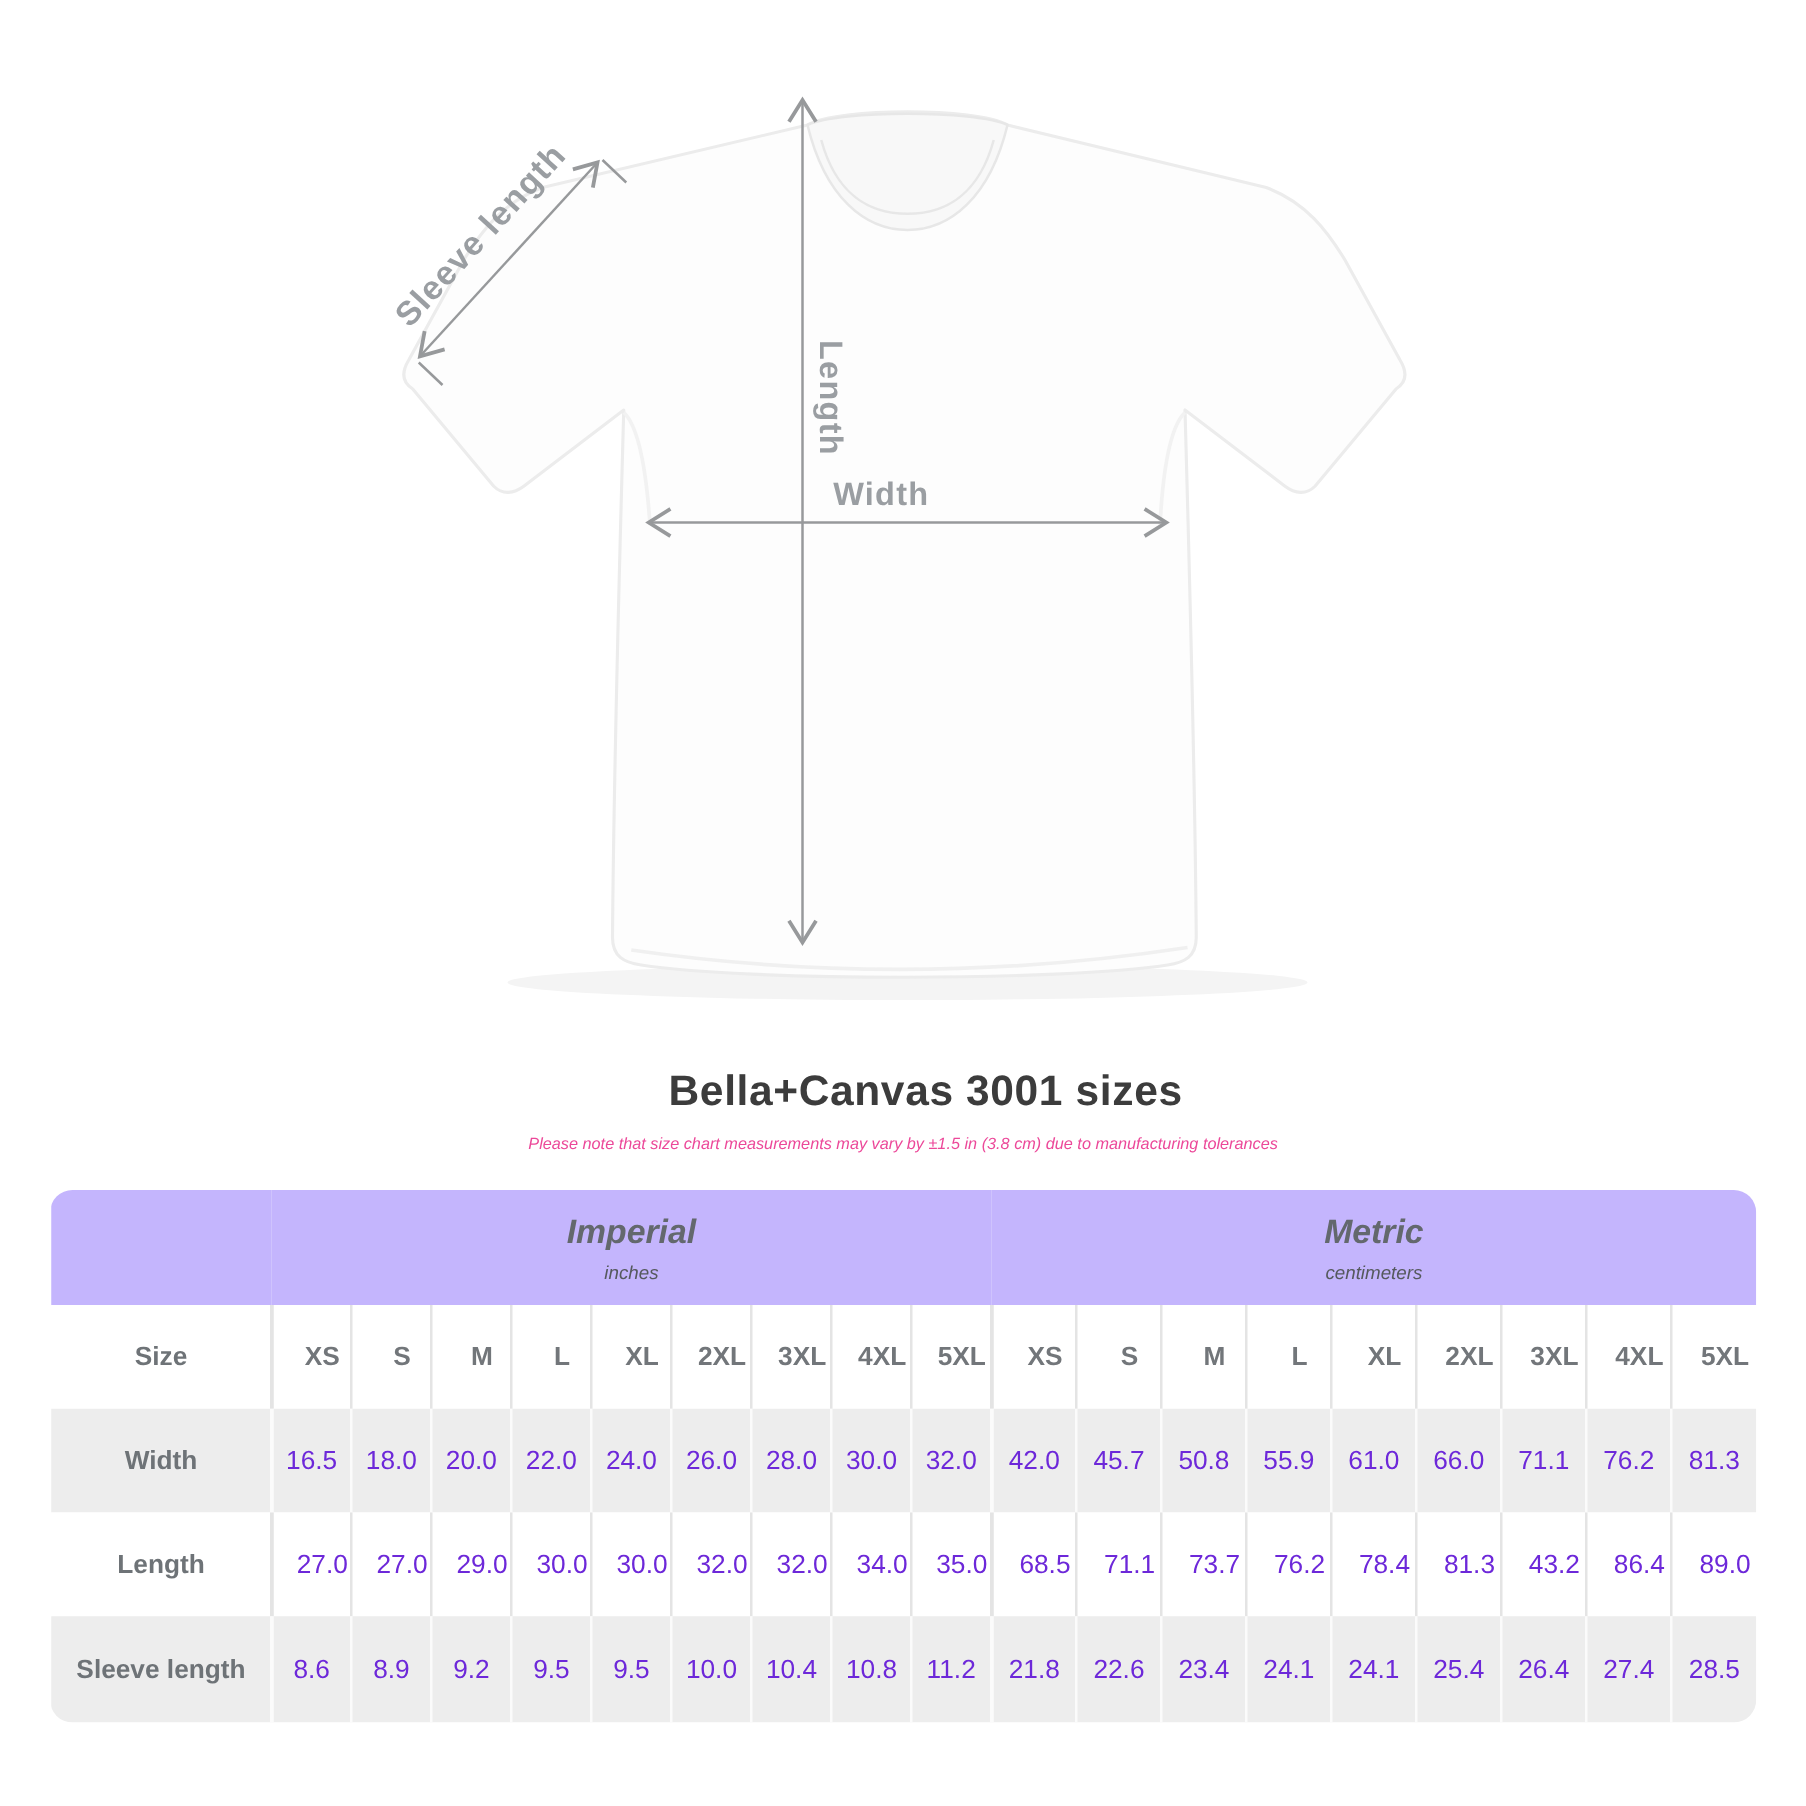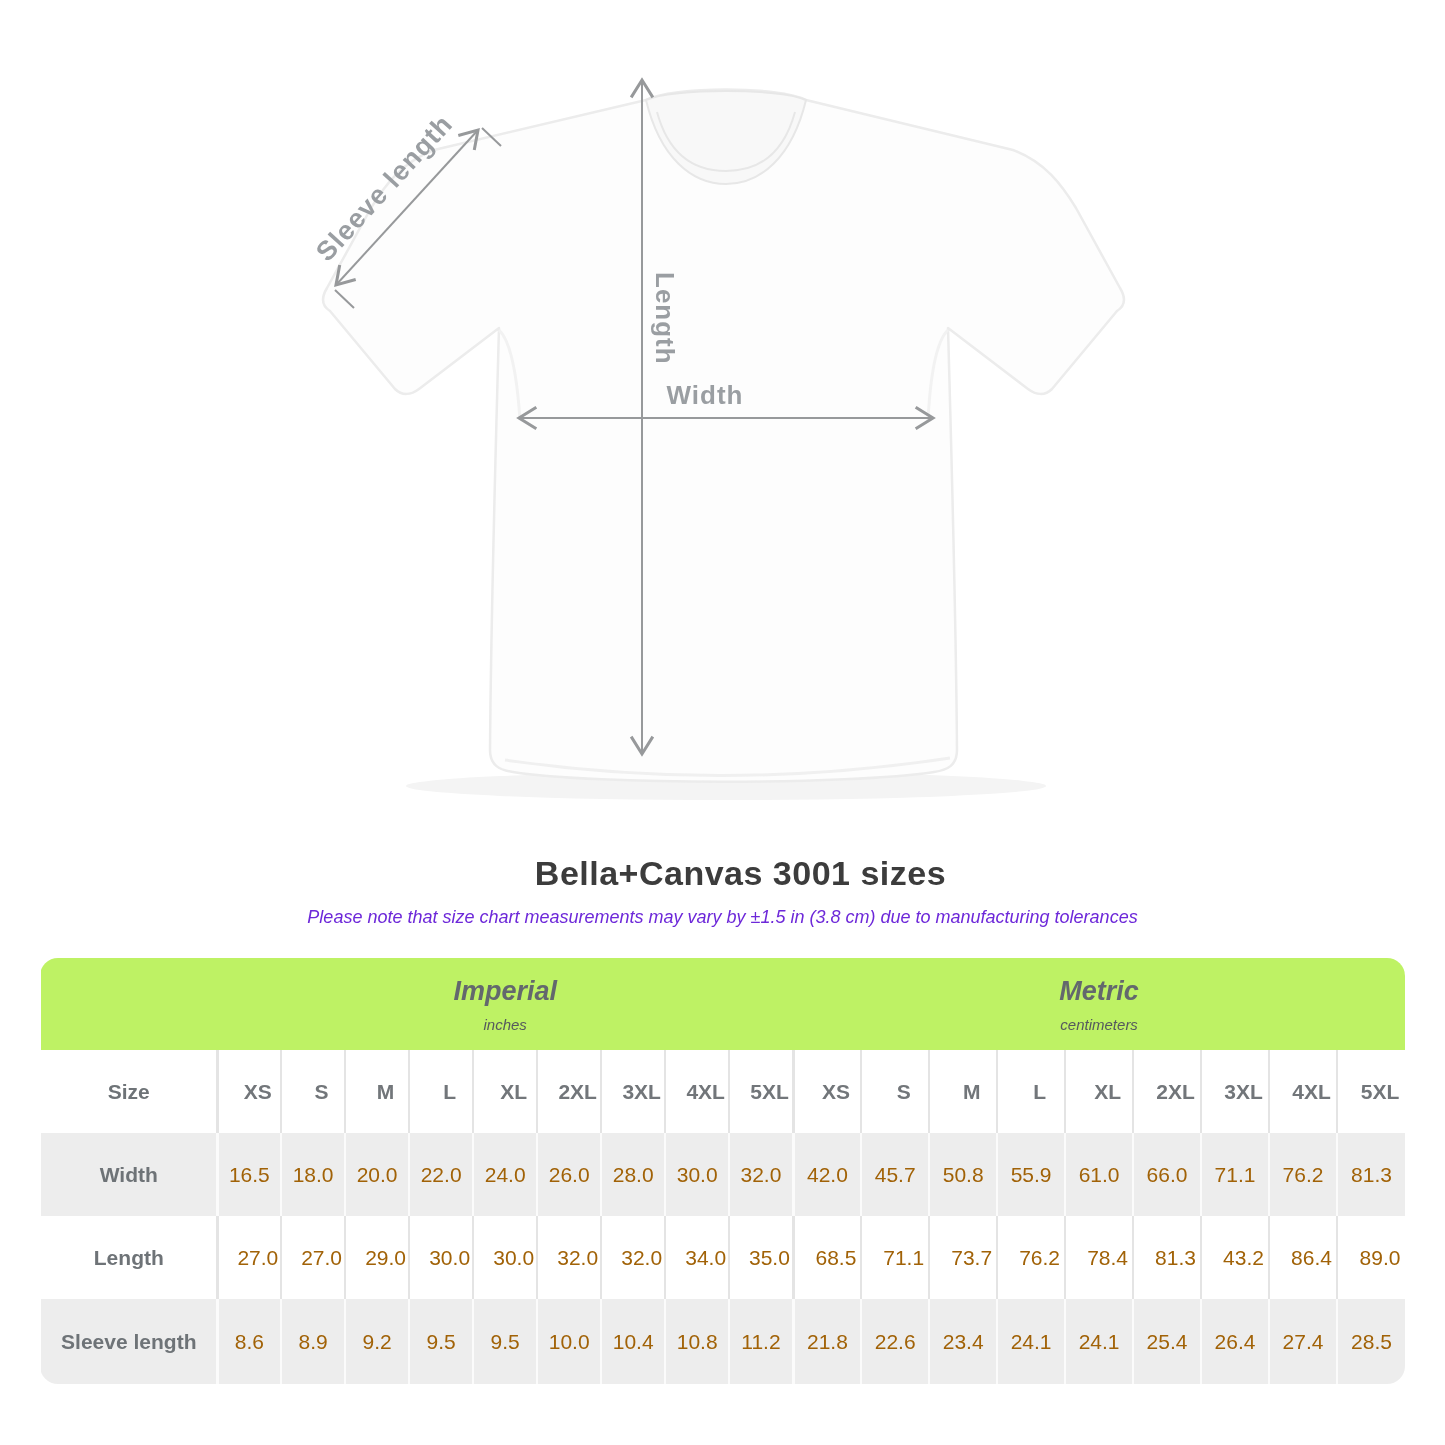--- a/index.html
+++ b/index.html
@@ -11,51 +11,51 @@
   .shirt-area{position:relative;width:1445px;height:848px;}
   .shirt-area svg{display:block;}
 
   .title-block{text-align:center;margin-top:6px;}
   .chart-title{
     font-size:34px;font-weight:bold;color:#3c3c3c;letter-spacing:.5px;
     margin:0 0 14px 0;
     padding-left:36px;
   }
   .chart-subtitle{
-    font-size:18px;font-style:italic;color:#6d28d9;margin:0;
+    font-size:13px;font-style:italic;color:#ec4899;margin:0;
   }
 
   .table-wrap{
     margin:30px 40px 0 40px;
     border-radius:18px;overflow:hidden;
   }
   table.size-table{
     width:100%;border-collapse:collapse;table-layout:fixed;
   }
   td{
     text-align:center;vertical-align:middle;
     border-left:2px solid transparent;
     padding:0;
   }
   
-  tr.units-row td{background:#bef264;height:92px;border-left:none;}
+  tr.units-row td{background:#c4b5fd;height:92px;border-left:none;}
   .unit-name{font-size:27px;font-weight:bold;font-style:italic;color:#63686d;margin-bottom:9px;}
   .unit-sub{font-size:15px;font-style:italic;color:#55595d;}
 
   tr.r-white td{background:#ffffff;height:83px;}
   tr.r-gray td{background:#ededed;height:83px;}
   tr.r-white td + td{border-left-color:#e4e4e4;padding-left:17px;}
   tr.r-gray td + td{border-left-color:#fbfbfb;}
   tr.r-white td.first-data{border-left-width:3px;}
   tr.r-gray td.first-data{border-left-width:3px;}
   tr.last-row td{height:85px;}
 
   td.lbl{font-size:21px;font-weight:bold;color:#6e7377;}
   td.size-h{font-size:21px;font-weight:bold;color:#72767a;}
-  td.val{font-size:21px;color:#a16207;}
+  td.val{font-size:21px;color:#6d28d9;}
 </style>
 </head>
 <body>
 
 <div class="shirt-area">
   <svg viewBox="0 0 1445 848" width="1445" height="848">
     <defs>
       <marker id="ah" viewBox="0 0 12 12" refX="10" refY="6" markerWidth="13" markerHeight="13" orient="auto-start-reverse">
         <path d="M2 1 L10 6 L2 11" fill="none" stroke="#97999b" stroke-width="1.4"></path>
       </marker>

